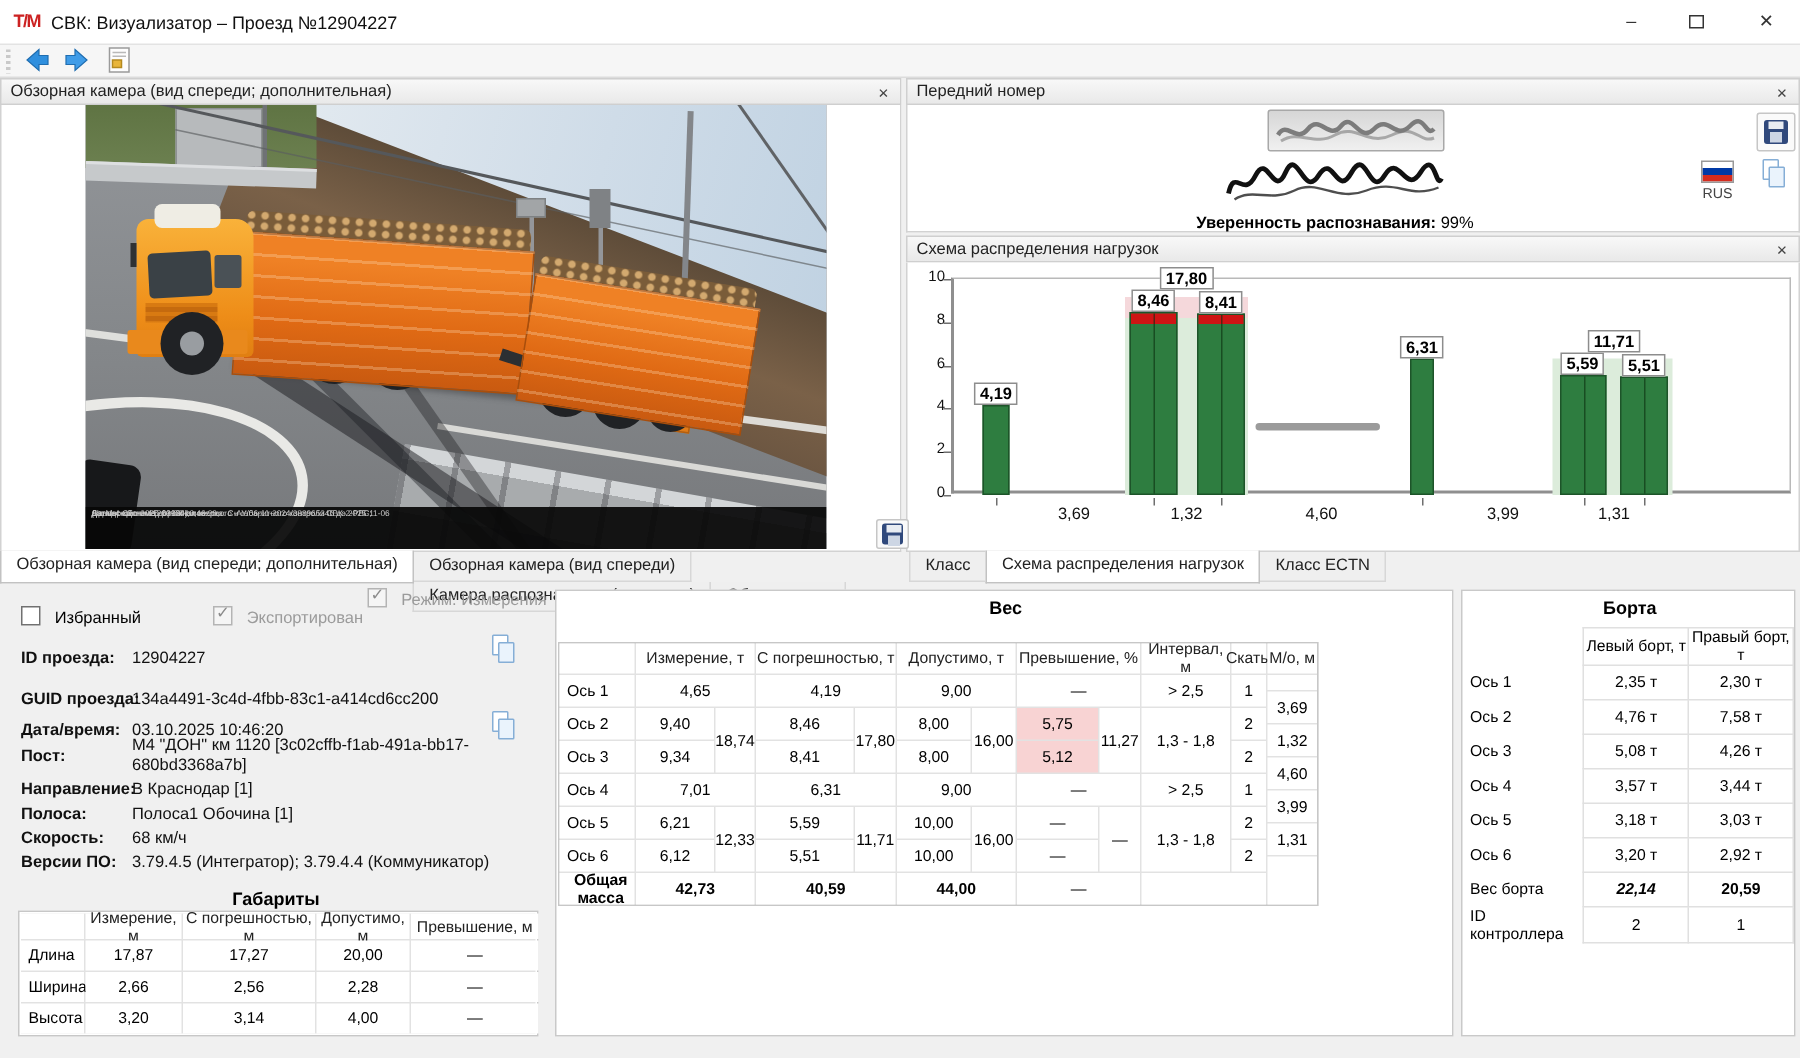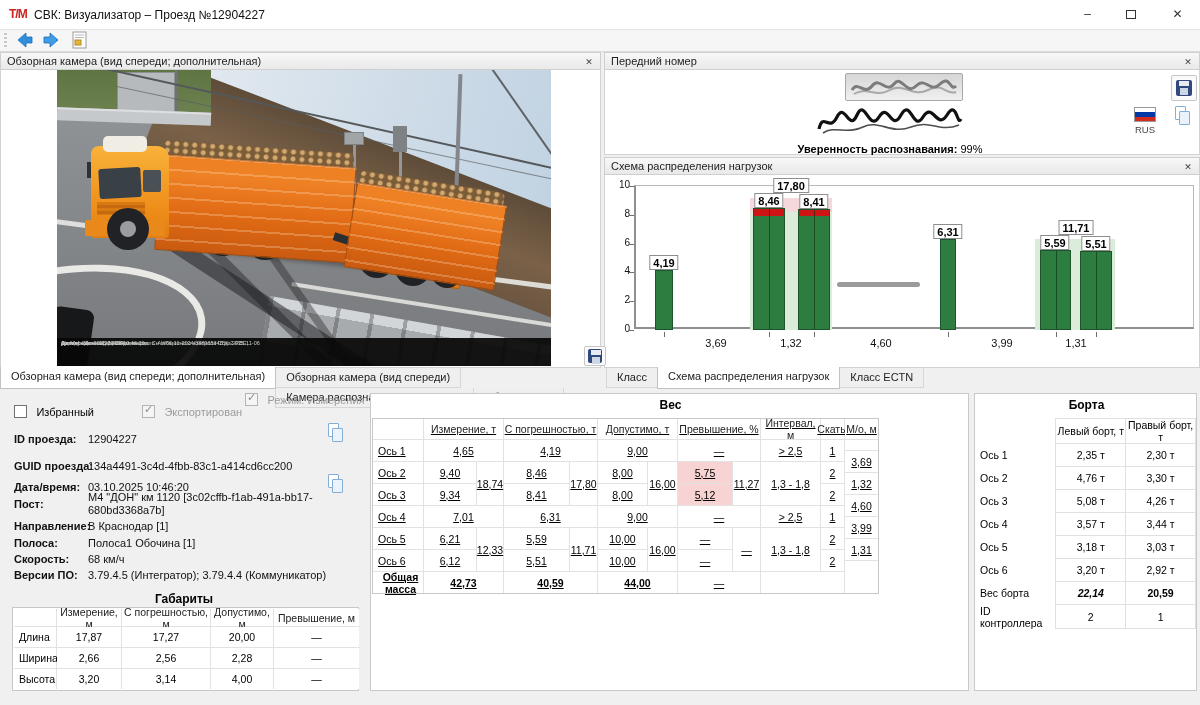--- a/index.html
+++ b/index.html
@@ -394,21 +394,21 @@
         <div>3,20</div>
         <div>3,14</div>
         <div>4,00</div>
         <div>—</div>
       </div>
     </div>
   </div>
 
   <div class="abs" style="left:370px; top:393px; width:599px; height:298px; background:#fff; border:1px solid #c9c9c9;">
     <div class="abs" style="left:0; top:4px; width:599px; text-align:center; font-size:12px; font-weight:bold;">Вес</div>
-    <div class="abs gtbl" style="left:1px; top:24px; grid-template-columns:50px 52px 26px 65px 27px 49px 29px 54px 27px 59px 23px 33px; grid-template-rows:20px repeat(14,10px);text-decoration:underline;">
+    <div class="abs gtbl" style="left:1px; top:34px; grid-template-columns:50px 52px 26px 65px 27px 49px 29px 54px 27px 59px 23px 33px; grid-template-rows:20px repeat(14,10px);">
 
       <div style="grid-area:1/1/2/2;"></div>
       <div class="hd" style="grid-area:1/2/2/4;">Измерение, т</div>
       <div class="hd" style="grid-area:1/4/2/6;">С погрешностью, т</div>
       <div class="hd" style="grid-area:1/6/2/8;">Допустимо, т</div>
       <div class="hd" style="grid-area:1/8/2/10;">Превышение, %</div>
       <div class="hd" style="grid-area:1/10/2/11;">Интервал, м</div>
       <div class="hd" style="grid-area:1/11/2/12;">Скаты</div>
       <div class="hd" style="grid-area:1/12/2/13;">М/о, м</div>
 
@@ -495,21 +495,21 @@
         <td class="v hd">Правый борт, т</td>
       </tr>
       <tr>
         <td class="rl">Ось 1</td>
         <td class="v">2,35 т</td>
         <td class="v">2,30 т</td>
       </tr>
       <tr>
         <td class="rl">Ось 2</td>
         <td class="v">4,76 т</td>
-        <td class="v">3,30 т</td>
+        <td class="v">7,58 т</td>
       </tr>
       <tr>
         <td class="rl">Ось 3</td>
         <td class="v">5,08 т</td>
         <td class="v">4,26 т</td>
       </tr>
       <tr>
         <td class="rl">Ось 4</td>
         <td class="v">3,57 т</td>
         <td class="v">3,44 т</td>

